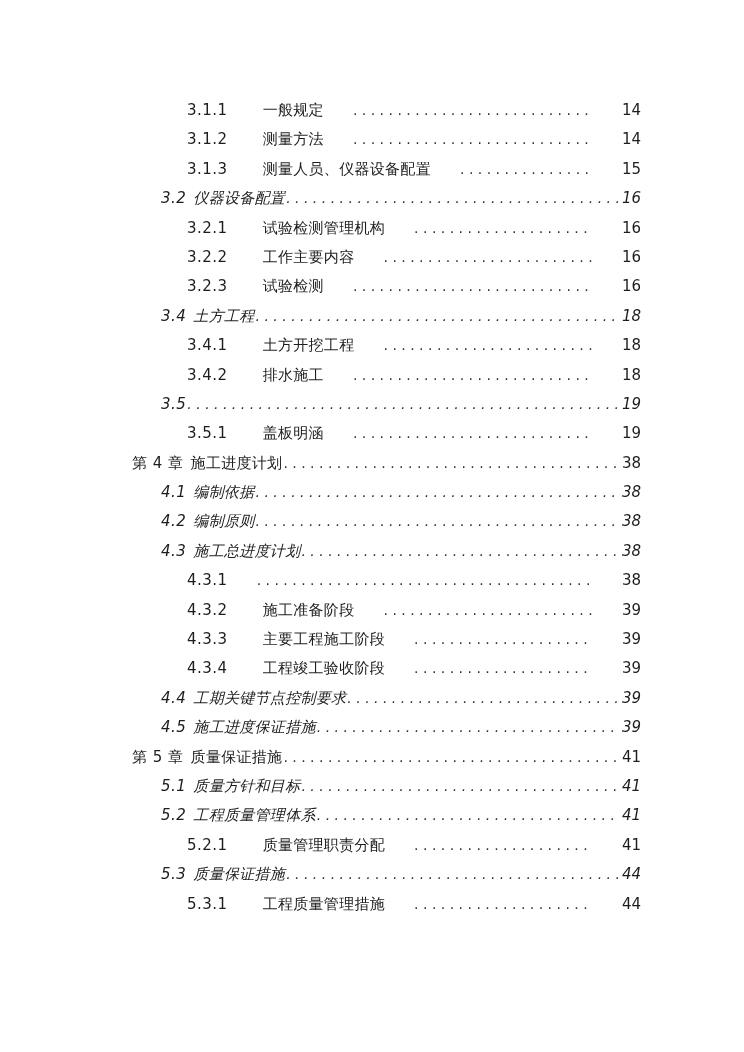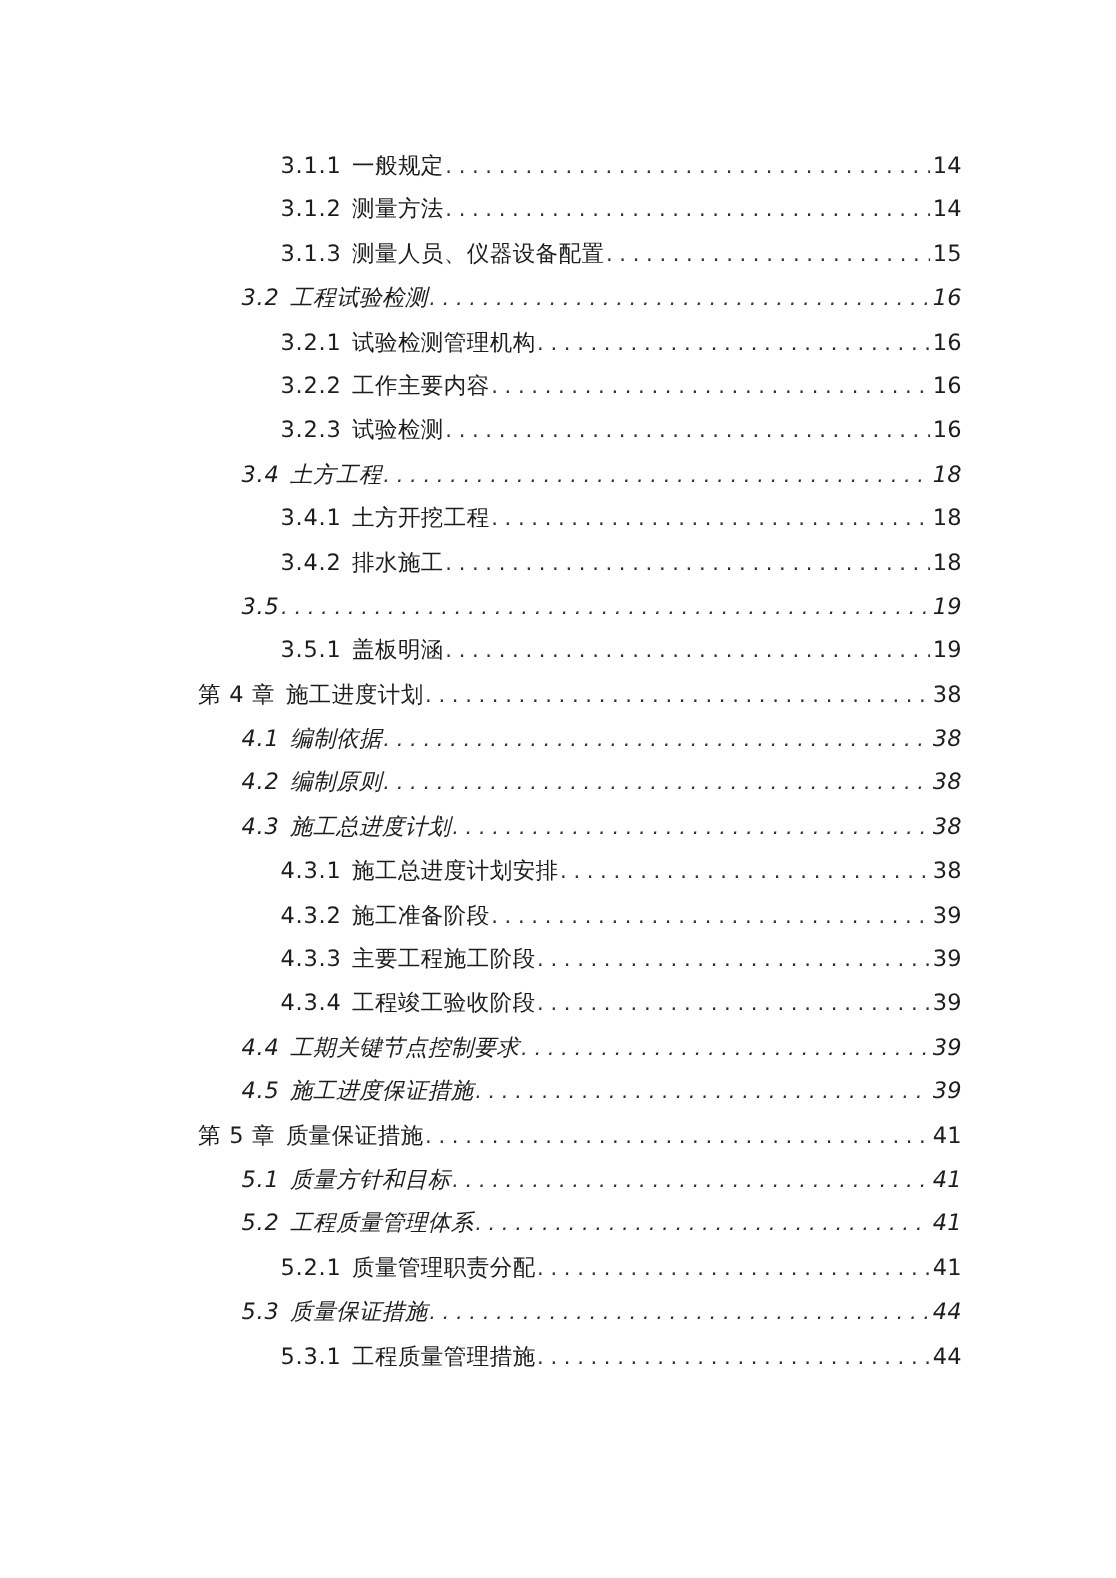--- a/index.html
+++ b/index.html
@@ -28,21 +28,21 @@
   }
   .toc-row {
     display: flex;
     align-items: baseline;
     height: 29.4px;
     line-height: 29.4px;
     font-size: 15px;
     white-space: nowrap;
   }
   .toc-row.level-2 { padding-left: 29px; font-style: italic; }
-  .toc-row.level-3 { padding-left: 55px; }
+  .toc-row.level-3 { padding-left: 55px; gap: 28px; }
   .toc-num {
     white-space: nowrap;
     letter-spacing: 0.5px;
     flex: 0 0 auto;
   }
   .toc-title {
     white-space: nowrap;
     margin-left: 7px;
     flex: 0 0 auto;
     letter-spacing: 0.3px;
@@ -86,21 +86,21 @@
         <span class="toc-page">14</span>
       </div>
       <div class="toc-row level-3">
         <span class="toc-num">3.1.3</span>
         <span class="toc-title">测量人员、仪器设备配置</span>
         <span class="toc-leader"></span>
         <span class="toc-page">15</span>
       </div>
       <div class="toc-row level-2">
         <span class="toc-num">3.2</span>
-        <span class="toc-title">工程试验检测</span>
+        <span class="toc-title">仪器设备配置</span>
         <span class="toc-leader"></span>
         <span class="toc-page">16</span>
       </div>
       <div class="toc-row level-3">
         <span class="toc-num">3.2.1</span>
         <span class="toc-title">试验检测管理机构</span>
         <span class="toc-leader"></span>
         <span class="toc-page">16</span>
       </div>
       <div class="toc-row level-3">
@@ -163,21 +163,20 @@
         <span class="toc-page">38</span>
       </div>
       <div class="toc-row level-2">
         <span class="toc-num">4.3</span>
         <span class="toc-title">施工总进度计划</span>
         <span class="toc-leader"></span>
         <span class="toc-page">38</span>
       </div>
       <div class="toc-row level-3">
         <span class="toc-num">4.3.1</span>
-        <span class="toc-title">施工总进度计划安排</span>
         <span class="toc-leader"></span>
         <span class="toc-page">38</span>
       </div>
       <div class="toc-row level-3">
         <span class="toc-num">4.3.2</span>
         <span class="toc-title">施工准备阶段</span>
         <span class="toc-leader"></span>
         <span class="toc-page">39</span>
       </div>
       <div class="toc-row level-3">

